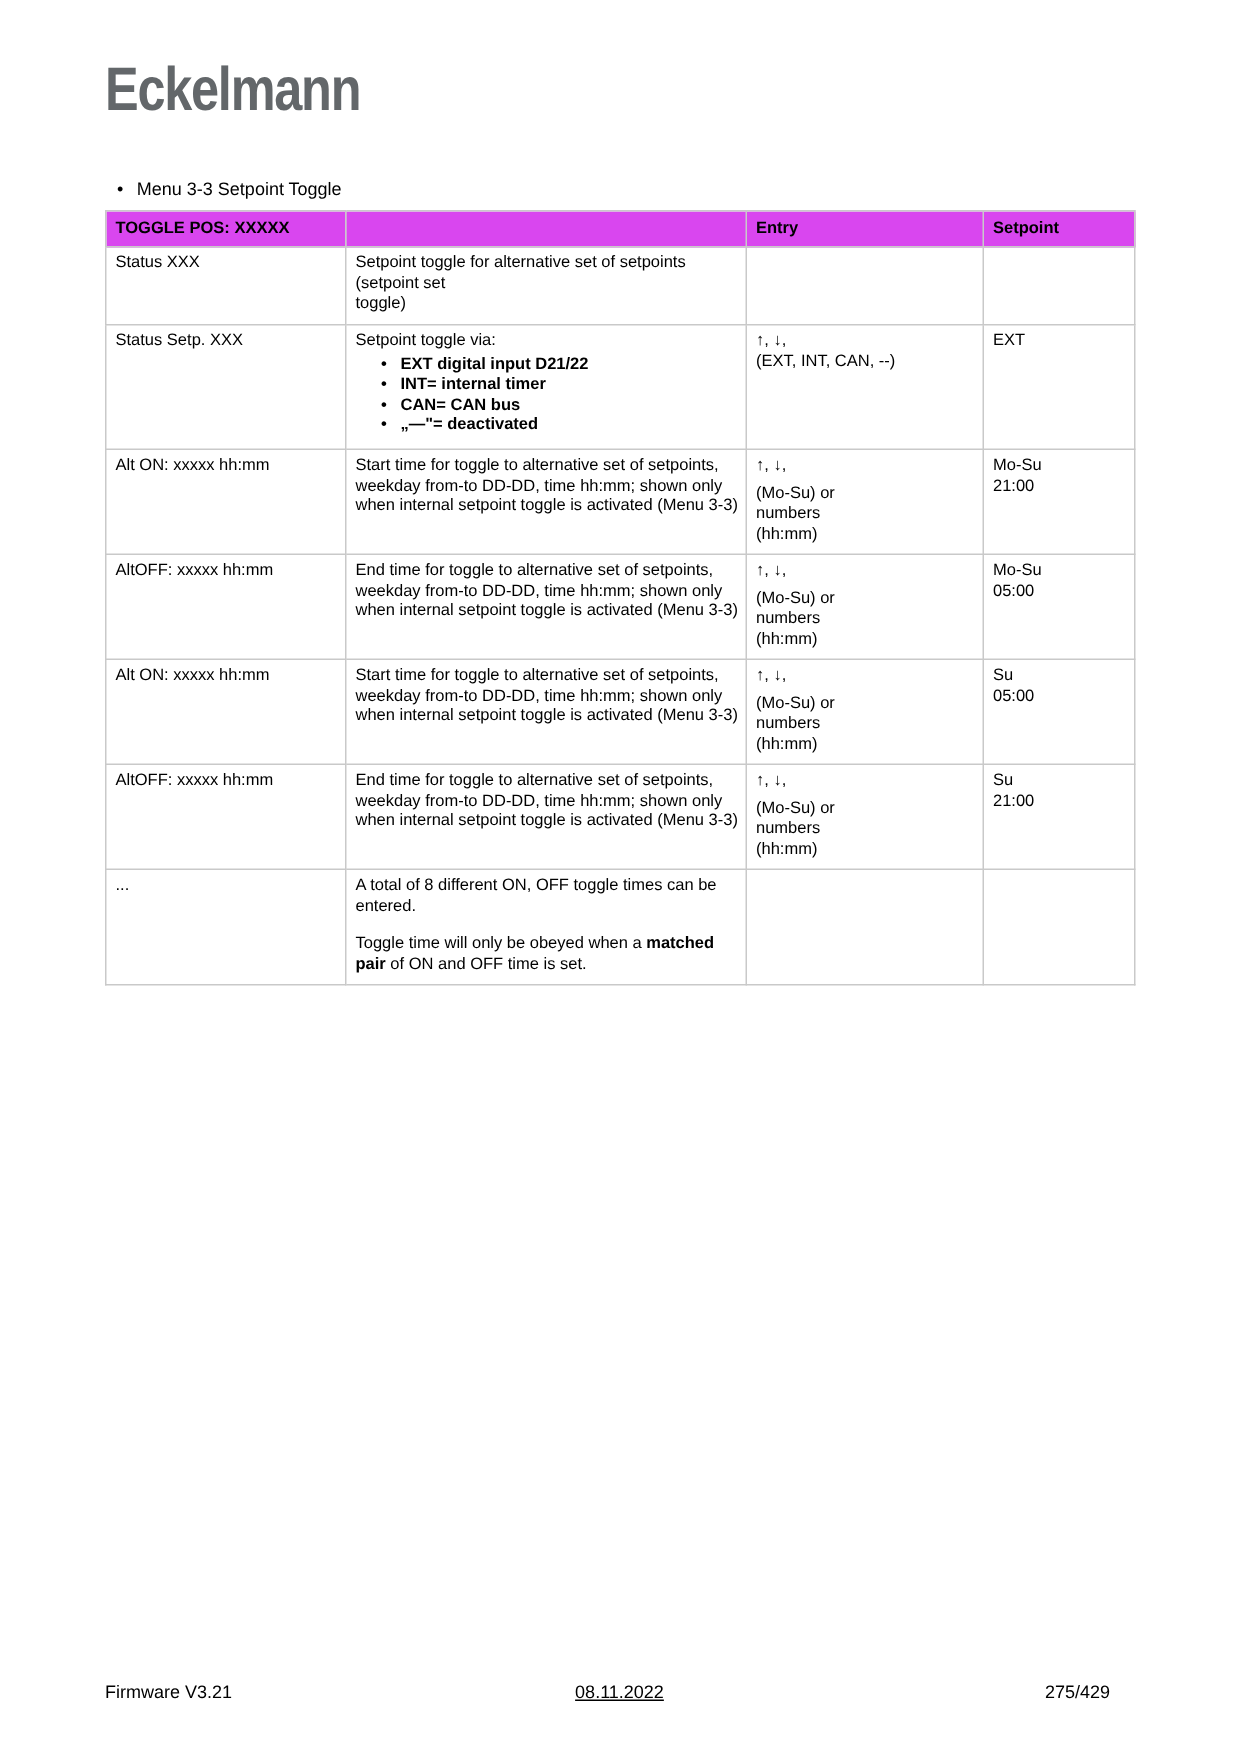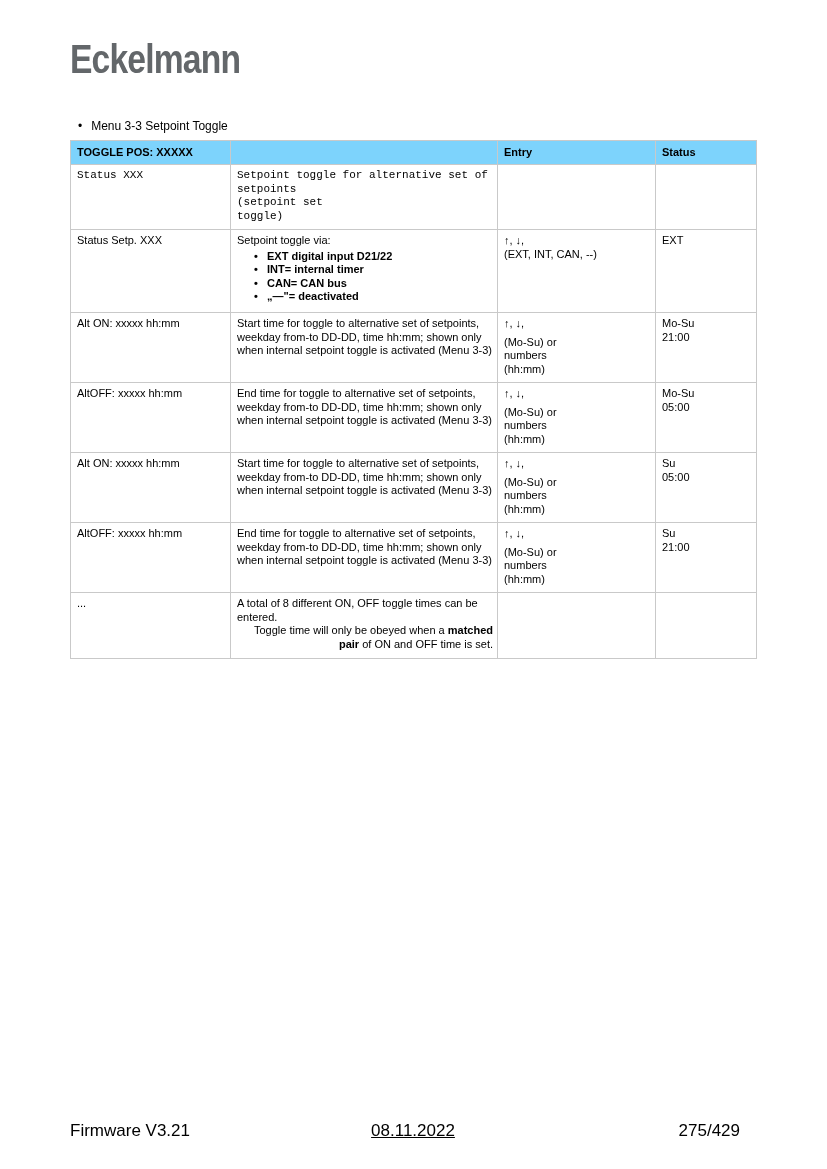--- a/index.html
+++ b/index.html
@@ -42,44 +42,44 @@
   table.params col.c4 { width: 101px; }
 
   table.params td, table.params th {
     border: 1px solid #c9c9c9;
     vertical-align: top;
     padding: 4px 4px 6px 6px;
     text-align: left;
     font-weight: normal;
   }
   table.params thead th {
-    background: #7dd3fc;
+    background: #d946ef;
     font-weight: bold;
     height: 24px;
     vertical-align: middle;
     padding: 2px 4px 2px 6px;
   }
-  tr.r0 td { height: 52px; font-family: Liberation Mono, monospace; }
+  tr.r0 td { height: 52px; }
   tr.r1 td { height: 83px; }
   tr.r2 td { height: 67px; }
   tr.r3 td, tr.r4 td, tr.r5 td, tr.r6 td { height: 70px; }
   tr.r7 td { height: 66px; }
 
   .preline { white-space: pre-line; margin-left: 48px; }
   .opts { margin-top: 5px; white-space: pre-line; }
-  .para2 { margin-top: 0; text-align: right; }
+  .para2 { margin-top: 12px; }
 
   ul.cellList { margin: 2px 0 0 0; padding-left: 17px; list-style: none; }
   ul.cellList li { position: relative; padding-left: 13px; line-height: 13.5px; font-weight: bold; }
   ul.cellList li::before { content: "\2022"; position: absolute; left: 0; top: 0; }
 
   
   .footer {
     position: absolute; left: 70px; top: 1121px; width: 686px;
-    font-size: 17px;
+    font-size: 12px;
   }
   .footer .f-left  { position: absolute; left: 0; top: 0; }
   .footer .f-center{ display: block; width: 100%; text-align: center; text-decoration: underline; }
   .footer .f-right { position: absolute; right: 16px; top: 0; }
 </style>
 </head>
 <body>
 
 <div class="page">
 
@@ -95,21 +95,21 @@
         <col class="c1">
         <col class="c2">
         <col class="c3">
         <col class="c4">
       </colgroup>
     <thead>
       <tr>
         <th>TOGGLE POS: XXXXX</th>
         <th></th>
         <th>Entry</th>
-        <th>Status</th>
+        <th>Setpoint</th>
       </tr>
     </thead>
     <tbody>
       <tr class="r0">
         <td>Status XXX</td>
         <td class="preline">Setpoint toggle for alternative set of setpoints
 (setpoint set
 toggle)</td>
         <td></td>
         <td></td>

